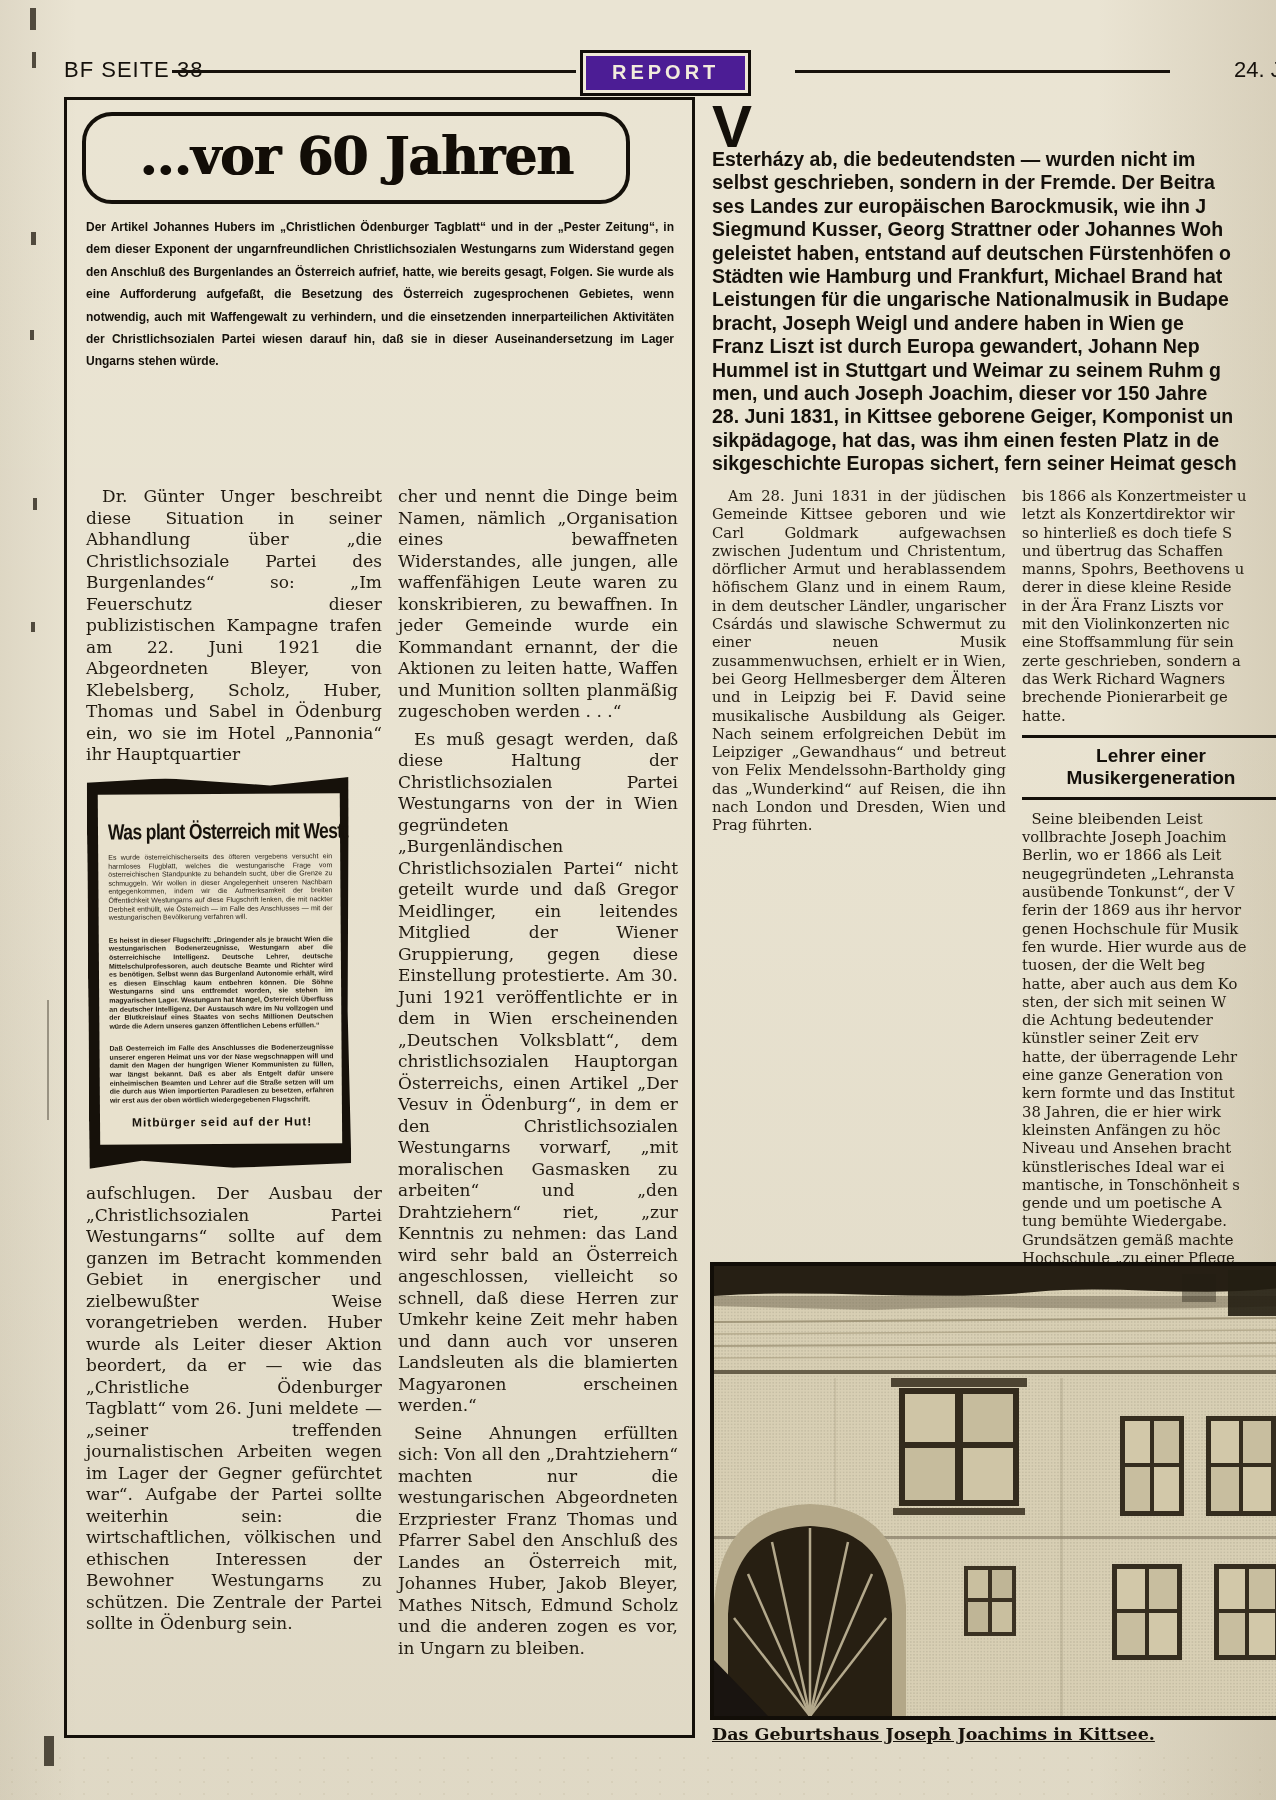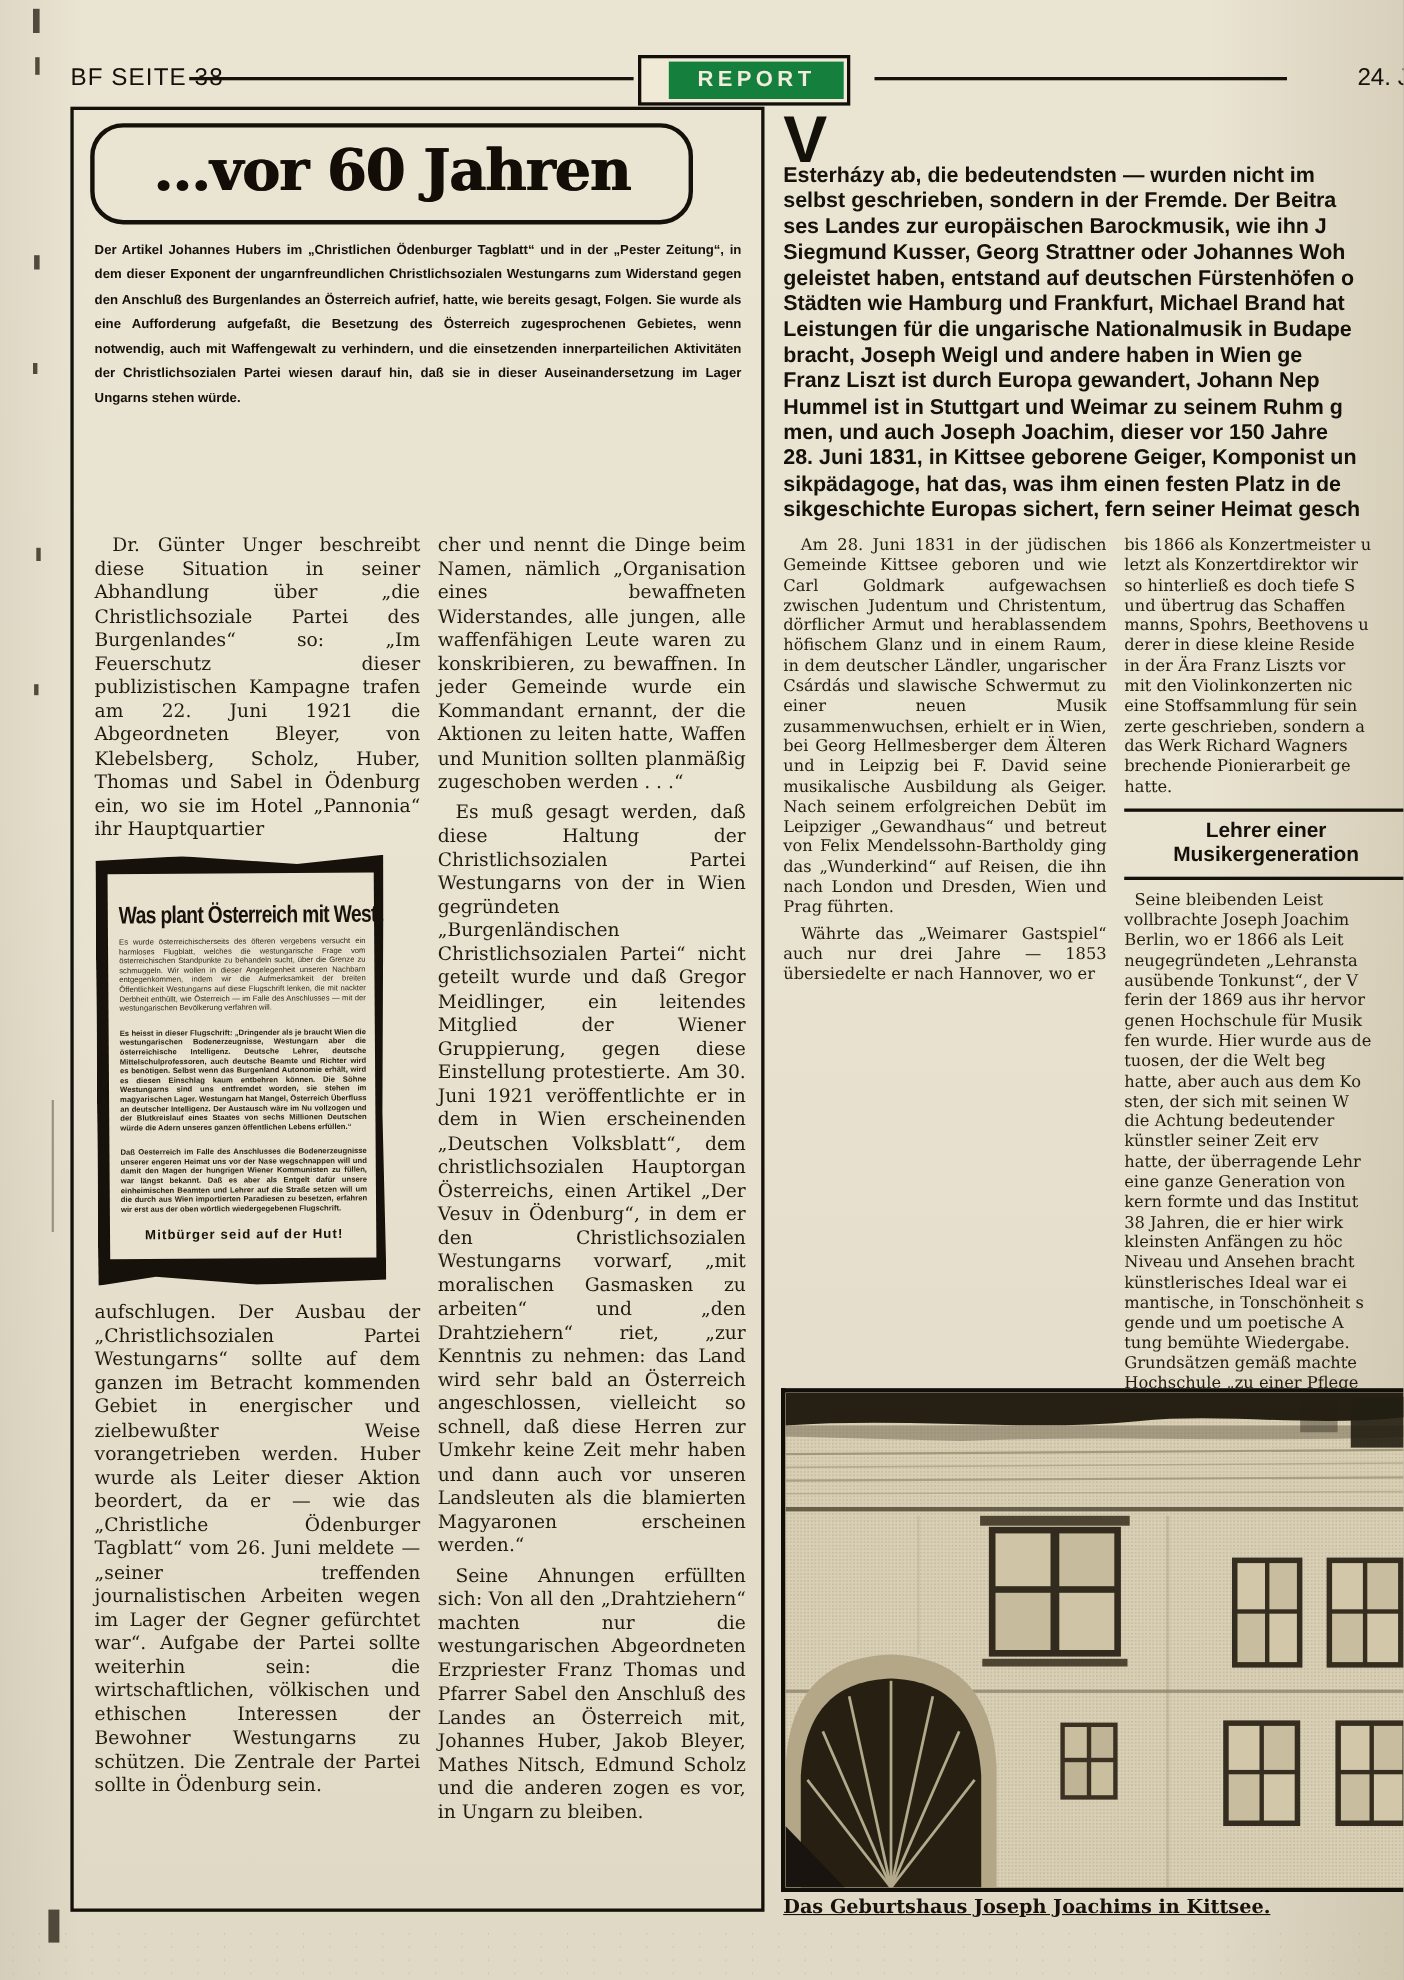--- a/index.html
+++ b/index.html
@@ -15,24 +15,23 @@
   }
   .abs{position:absolute;}
   
   .hdr-left{font-family:"Liberation Sans",sans-serif;font-size:22px;letter-spacing:1px;color:#15110c;}
   .hdr-right{font-family:"Liberation Sans",sans-serif;font-size:22px;color:#15110c;}
   .rule{background:#17120c;height:3px;}
   .report-box{
     border:3px solid #120e09;background:#efe9d6;padding:3px;box-shadow:0 0 0 1px #efe9d6 inset;
   }
   .report-inner{
-    background:#15803d;color:#f2ecdc;font-family:"Liberation Sans",sans-serif;
+    background:#4c1d95;color:#f2ecdc;font-family:"Liberation Sans",sans-serif;
     font-weight:bold;font-size:20px;letter-spacing:4px;text-align:right;
     padding:5px 26px 6px 26px;
-    margin-left:22px;
   }
   
   .left-box{border:3px solid #14100a;}
   .headline-box{
     border:4px solid #14100a;border-radius:30px;
     text-align:center;
   }
   .fraktur{
     font-family:"DejaVu Serif",serif;font-weight:bold;font-size:52px;line-height:80px;
     letter-spacing:-1px;color:#120d07;text-shadow:1px 0 0 #120d07;
@@ -133,21 +132,20 @@
 bracht, Joseph Weigl und andere haben in Wien ge
 Franz Liszt ist durch Europa gewandert, Johann Nep
 Hummel ist in Stuttgart und Weimar zu seinem Ruhm g
 men, und auch Joseph Joachim, dieser vor 150 Jahre
 28. Juni 1831, in Kittsee geborene Geiger, Komponist un
 sikpädagoge, hat das, was ihm einen festen Platz in de
 sikgeschichte Europas sichert, fern seiner Heimat gesch</div>
 
   <div class="abs body-r" style="left:712px;top:487px;width:294px;">
     <p class="ind">Am 28. Juni 1831 in der jüdischen Gemeinde Kittsee geboren und wie Carl Goldmark aufgewachsen zwischen Judentum und Christentum, dörflicher Armut und herablassendem höfischem Glanz und in einem Raum, in dem deutscher Ländler, ungarischer Csárdás und slawische Schwermut zu einer neuen Musik zusammenwuchsen, erhielt er in Wien, bei Georg Hellmesberger dem Älteren und in Leipzig bei F. David seine musikalische Ausbildung als Geiger. Nach seinem erfolgreichen Debüt im Leipziger „Gewandhaus“ und betreut von Felix Mendelssohn-Bartholdy ging das „Wunderkind“ auf Reisen, die ihn nach London und Dresden, Wien und Prag führten.</p>
-    <p class="ind">Währte das „Weimarer Gastspiel“ auch nur drei Jahre — 1853 übersiedelte er nach Hannover, wo er</p>
   </div>
 
   <div class="abs" style="left:1022px;top:487px;width:262px;">
     <div class="pre-r">bis 1866 als Konzertmeister u
 letzt als Konzertdirektor wir
 so hinterließ es doch tiefe S
 und übertrug das Schaffen
 manns, Spohrs, Beethovens u
 derer in diese kleine Reside
 in der Ära Franz Liszts vor

